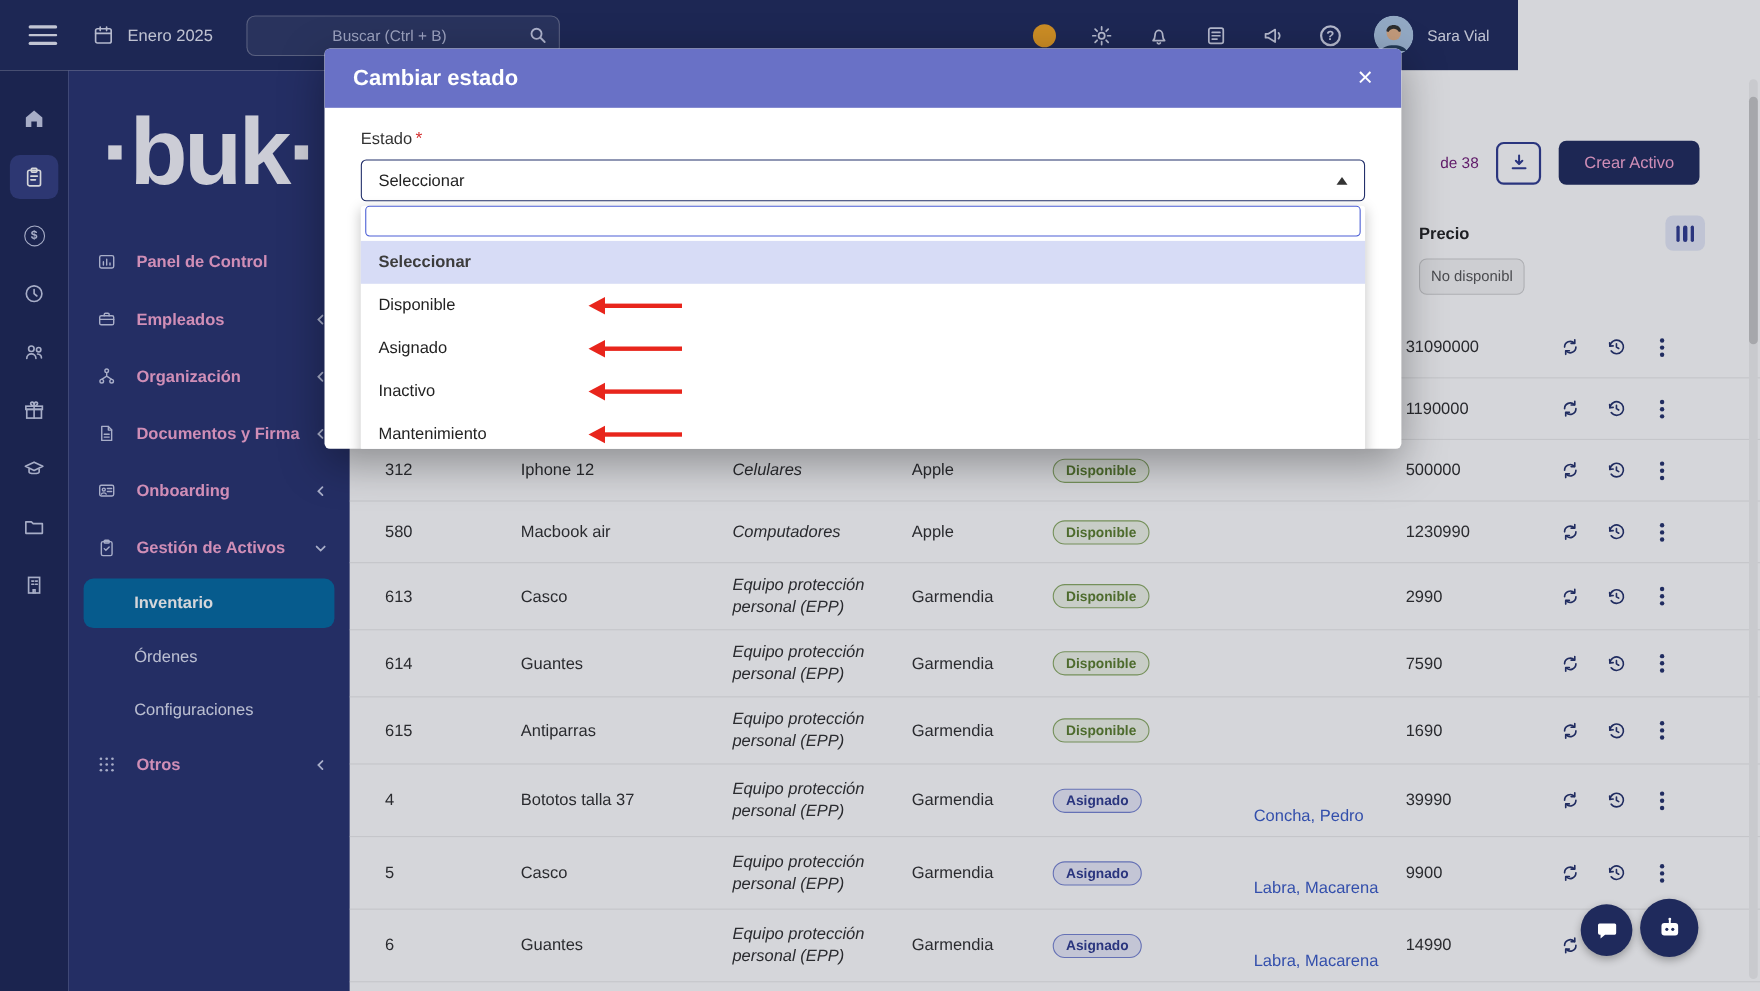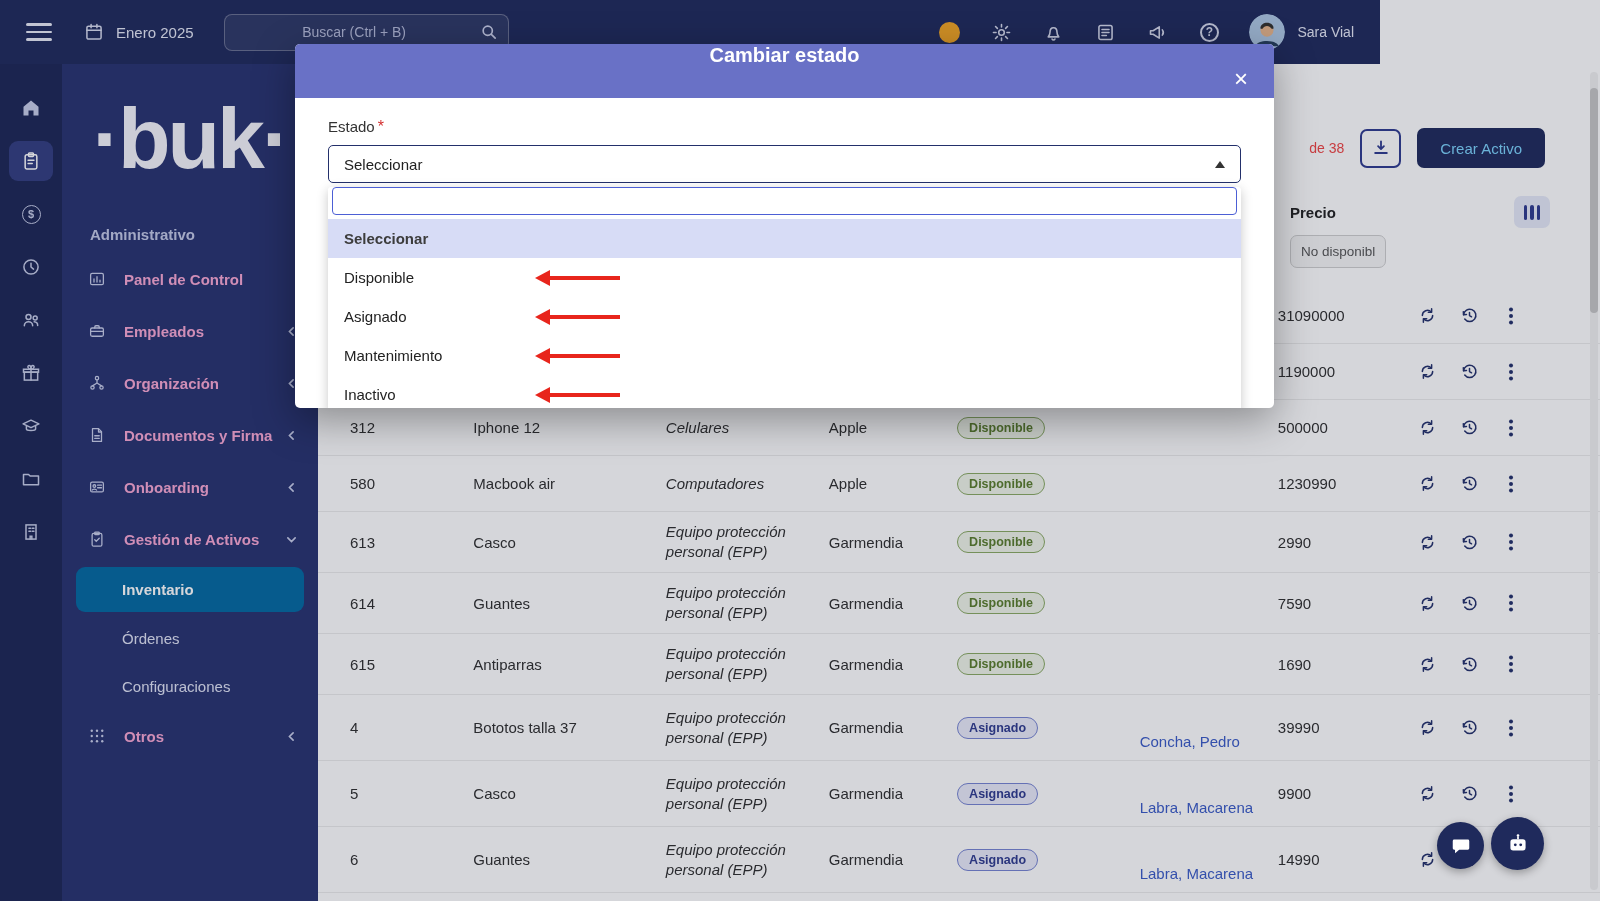--- a/index.html
+++ b/index.html
@@ -42,24 +42,24 @@
   .menu-item { height:52px; display:flex; align-items:center; padding:0 20px 0 26px; font-size:15px; color:#f9a8d4; cursor:pointer;font-weight:bold; }
   .menu-item .mi-icon { width:20px; height:20px; margin-right:16px; display:flex; align-items:center; color:#C9CFEA; }
   .menu-item .chev { margin-left:auto; display:flex; color:#C9CFEA; }
   .submenu-item { height:48px; display:flex; align-items:center; padding-left:60px; font-size:15px; color:#DFE3F4; cursor:pointer; }
   .submenu-item.active { background:#0369a1; border-radius:9px; margin:2px 14px; padding-left:46px; height:45px;
                          font-weight:bold; color:#FFFFFF; }
 
   
   .content { position:absolute; left:318px; top:64px; width:1282px; height:837px; background:#fff; z-index:1; color:#2F2F2F; }
   .controls { margin-top:64px; height:40px; display:flex; align-items:center; justify-content:flex-end; gap:16px; padding-right:55px; }
-  .total { font-size:14px; color:#ef4444; }
+  .total { font-size:14px; color:#701a75; }
   .dl-btn { width:41px; height:39px; border:2px solid #2F3B8F; border-radius:7px; background:#fff; color:#2F3B8F;
             display:flex; align-items:center; justify-content:center; cursor:pointer; }
-  .create-btn { height:40px; padding:0 23px; background:#1F2A5C; color:#7dd3fc; border:none; border-radius:7px;
+  .create-btn { height:40px; padding:0 23px; background:#1F2A5C; color:#f9a8d4; border:none; border-radius:7px;
                 font-size:15px; cursor:pointer; }
 
   .trow, .thead-row, .tfilter-row { display:flex; align-items:center; padding-left:32px; }
   .td { font-size:15px; color:#2F2F2F; }
   .c-id { width:125px; } .c-name { width:195px; } .c-cat { width:165px; padding-right:14px;font-style:italic; }
   .c-brand { width:130px; } .c-status { width:185px; } .c-assigned { width:140px;margin-top:28px; } .c-price { width:140px; }
   .c-actions { flex:1; display:flex; align-items:center; justify-content:flex-end; gap:20px; padding-right:78px; }
 
   .thead-row { margin-top:26px; height:36px; }
   .thead-row .th { font-weight:bold; font-size:15px; color:#222; }
@@ -84,21 +84,21 @@
 
   .vscroll { position:absolute; right:2px; top:8px; width:8px; height:818px; background:#F1F1F1; border-radius:4px; }
   .vscroll .thumb { position:absolute; top:16px; left:0; width:8px; height:225px; background:#C6C6C6; border-radius:4px; }
 
   
   .overlay { position:absolute; inset:0; background:rgba(24,27,52,0.18); z-index:5; }
 
   
   .modal { position:absolute; left:295px; top:44px; width:979px; height:364px; background:#fff; border-radius:5px;
            box-shadow:0 12px 40px rgba(0,0,0,0.35); z-index:10; overflow:hidden; }
-  .modal-header { height:54px; background:#6971C6; display:flex; align-items:center; padding:0 26px;flex-direction:column; }
+  .modal-header { height:54px; background:#6971C6; display:flex; align-items:center; padding:0 26px; }
   .modal-title { font-size:20px; font-weight:bold; color:#fff; }
   .modal-close { margin-left:auto; font-size:24px; color:#fff; cursor:pointer; line-height:1; }
   .modal-body { padding:20px 33px 0; }
   .field-label { font-size:15px; color:#333; }
   .req { color:#D32F2F; margin-left:3px; }
   .select-box { margin-top:9px; height:38px; border:1.5px solid #23306B; border-radius:5px;
                 display:flex; align-items:center; justify-content:space-between; padding:0 15px;
                 font-size:15px; color:#222; cursor:pointer; }
   .caret-up { width:0; height:0; border-left:5.5px solid transparent; border-right:5.5px solid transparent;
               border-bottom:7px solid #333; }
@@ -243,21 +243,20 @@
   <div class="rail-item">
     <svg width="20" height="20" viewBox="0 0 24 24" fill="none" stroke="currentColor" stroke-width="1.8" stroke-linecap="round">
         <rect x="6" y="3.5" width="12" height="17"></rect>
         <path d="M9.5 7.5h2M13.5 7.5h2M9.5 11h2M13.5 11h2M11 20.5v-3.5h2v3.5"></path>
       </svg>
   </div>
 </nav>
 
 <nav class="sidepanel">
   <div class="logo">·buk·</div>
-  <div class="section-title">Administrativo</div>
 
   <div class="menu-item">
     <span class="mi-icon">
         <svg width="18" height="18" viewBox="0 0 24 24" fill="none" stroke="currentColor" stroke-width="1.7" stroke-linecap="round">
           <rect x="3.5" y="4.5" width="17" height="15" rx="2"></rect>
           <path d="M8 16v-4M12 16V9M16 16v-2.5"></path>
         </svg>
       </span>
     <span>Panel de Control</span>
   </div>
@@ -777,25 +776,25 @@
       </div>
       <div class="dd-option">
         <span>Disponible</span>
         <span class="red-arrow"></span>
       </div>
       <div class="dd-option">
         <span>Asignado</span>
         <span class="red-arrow"></span>
       </div>
       <div class="dd-option">
+        <span>Inactivo</span>
+        <span class="red-arrow"></span>
+      </div>
+      <div class="dd-option">
         <span>Mantenimiento</span>
-        <span class="red-arrow"></span>
-      </div>
-      <div class="dd-option">
-        <span>Inactivo</span>
         <span class="red-arrow"></span>
       </div>
     </div>
   </div>
 </section>
 
 <div class="chat-btn" id="chat1">
   <svg width="22" height="22" viewBox="0 0 24 24">
       <path d="M4.5 5h15A1.5 1.5 0 0 1 21 6.5v8a1.5 1.5 0 0 1-1.5 1.5H10l-4.5 3.8V16h-1A1.5 1.5 0 0 1 3 14.5v-8A1.5 1.5 0 0 1 4.5 5Z" fill="#fff"></path>
     </svg>

